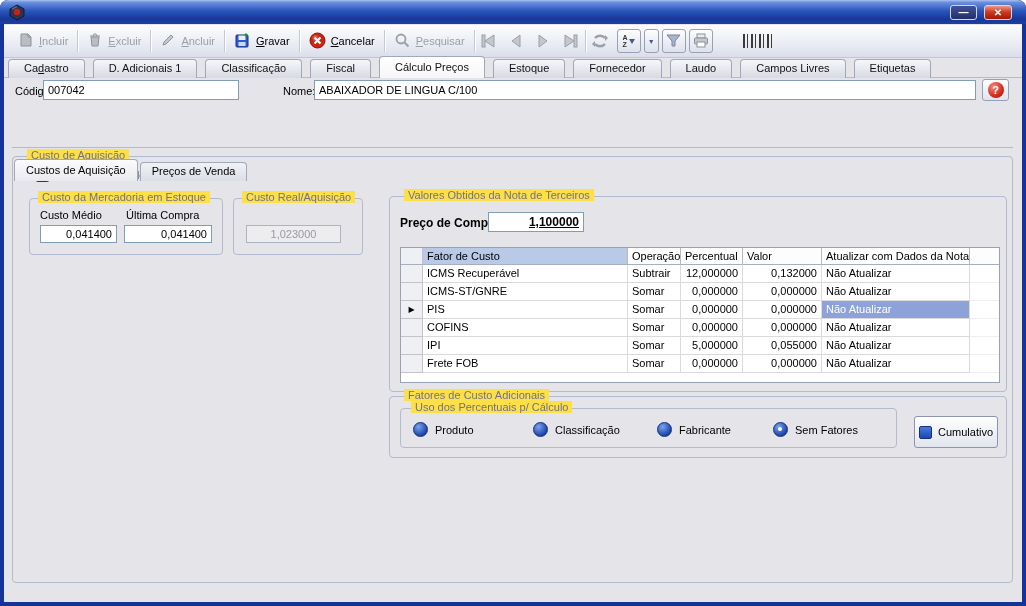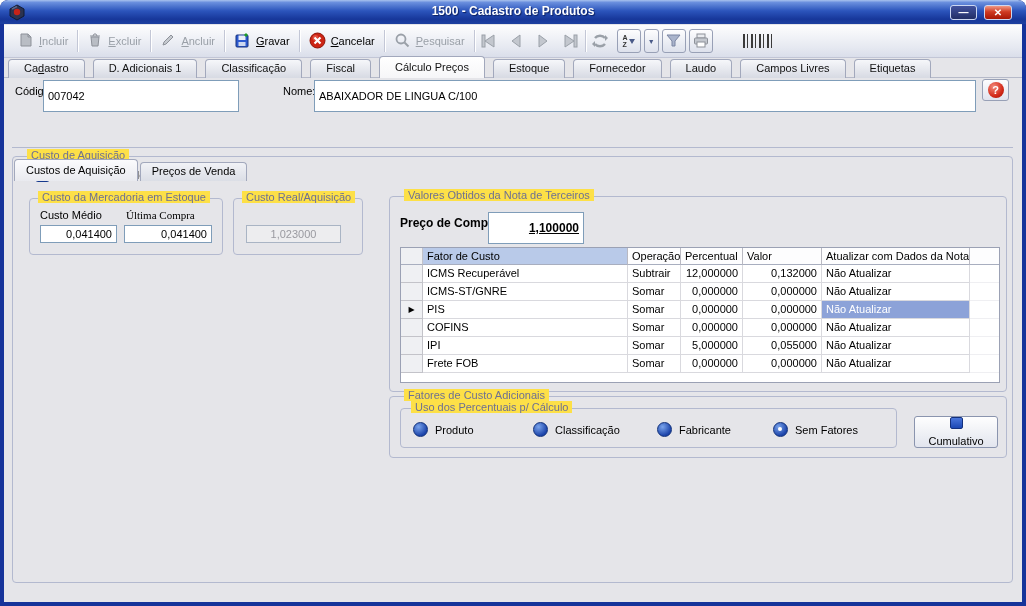--- a/index.html
+++ b/index.html
@@ -39,21 +39,21 @@
   
   .tabline{position:absolute;left:4px;top:77px;width:1018px;height:1px;background:#b6bac9;z-index:1;}
   .tabs{position:absolute;left:8px;top:57px;height:21px;display:flex;align-items:flex-end;z-index:2;}
   .tab{height:18px;line-height:17px;padding:0 15px;margin-right:8px;color:#111;
     background:linear-gradient(#f6f7fa,#d7dae3);border:1px solid #a2a8bc;border-bottom:none;
     border-radius:4px 4px 0 0;white-space:nowrap;}
   .tab.active{height:21px;line-height:20px;background:linear-gradient(#ffffff,#f6f6f8);z-index:3;}
   
   .fld-label{position:absolute;color:#000;}
   .txt{position:absolute;box-sizing:border-box;border:1px solid #7f9db9;background:#fff;
-    font-family:"Liberation Sans",sans-serif;font-size:11px;padding:0 4px;height:32px;}
+    font-family:"Liberation Sans",sans-serif;font-size:11px;padding:0 4px;height:20px;}
   .help-btn{position:absolute;left:982px;top:79px;width:27px;height:22px;border:1px solid #98a0b6;
     border-radius:3px;background:linear-gradient(#fdfdfe,#e0e3ee);display:flex;align-items:center;justify-content:center;box-sizing:border-box;}
   .help-circle{width:16px;height:16px;border-radius:50%;background:radial-gradient(circle at 35% 30%,#f28a7a,#d42a1a 60%,#9c1004);
     color:#fff;font-weight:bold;font-size:11px;text-align:center;line-height:16px;}
   
   .subtabline{position:absolute;left:12px;top:147px;width:1001px;height:1px;background:#b3b9cf;z-index:1;}
   .subtabs{position:absolute;left:14px;top:127px;height:21px;display:flex;align-items:flex-end;z-index:2;margin-top:33px;}
   .subtab{height:18px;line-height:17px;padding:0 11px;margin-right:2px;
     background:linear-gradient(#f1f2f6,#dbdee6);border:1px solid #a2a8bc;border-bottom:none;border-radius:4px 4px 0 0;white-space:nowrap;}
   .subtab.active{height:21px;line-height:20px;background:linear-gradient(#fbfbfd,#e9eaef);}
@@ -103,21 +103,20 @@
 <div id="win">
 
   <div class="titlebar">
     <span class="app-icon">
       <svg width="18" height="18" viewBox="0 0 18 18">
         <polygon points="9,2 16,6 16,13 9,17 2,13 2,6" fill="#2b3350" stroke="#111a33" stroke-width="1"></polygon>
         <circle cx="9" cy="9" r="3.2" fill="#c62318"></circle>
         <path d="M4 6 L9 3.5" stroke="#5a6486" stroke-width="1.5" fill="none"></path>
       </svg>
     </span>
-    <div class="title-text">1500 - Cadastro de Produtos</div>
     <div class="win-btn btn-min">—</div>
     <div class="win-btn btn-close">✕</div>
   </div>
 
   <div class="client"></div>
 
   <div class="toolbar">
     <div class="tb-btn disabled">
       <span>
         <svg width="16" height="16" viewBox="0 0 16 16">
@@ -276,21 +275,21 @@
     <div class="legend">Custo de Aquisição</div>
 
     <div class="checkrow" style="left:22px;top:10px;">
       <span class="cb">✓</span>
       <span>Utilizar Fatores de Custo</span>
     </div>
 
     <div class="group" style="left:16px;top:41px;width:194px;height:57px;">
       <div class="legend" style="left:8px;">Custo da Mercadoria em Estoque</div>
       <div class="fld-label" style="left:10px;top:10px;">Custo Médio</div>
-      <div class="fld-label" style="left:96px;top:10px;font-family:Liberation Serif, serif;">Última Compra</div>
+      <div class="fld-label" style="left:96px;top:10px;">Última Compra</div>
       <input class="txt num" style="left: 10px; top: 26px; width: 77px; height: 18px;" value="0,041400">
       <input class="txt num" style="left: 94px; top: 26px; width: 88px; height: 18px;" value="0,041400">
     </div>
 
     <div class="group" style="left:220px;top:41px;width:130px;height:57px;">
       <div class="legend" style="left:8px;">Custo Real/Aquisição</div>
       <input class="txt disabled" style="left: 12px; top: 26px; width: 95px; height: 18px;" disabled="" value="1,023000">
     </div>
 
     <div class="group" style="left:376px;top:39px;width:618px;height:196px;">
@@ -390,20 +389,20 @@
         <div class="radio-item" style="left:256px;top:13px;">
           <span class="rb"></span>
           <span>Fabricante</span>
         </div>
         <div class="radio-item" style="left:372px;top:13px;">
           <span class="rb sel"></span>
           <span>Sem Fatores</span>
         </div>
       </div>
 
-      <div class="xp-btn" style="left:524px;top:19px;width:84px;height:32px;flex-direction:column;">
+      <div class="xp-btn" style="left:524px;top:19px;width:84px;height:32px;">
         <span class="cum-icon"></span>
         <span>Cumulativo</span>
       </div>
     </div>
   </div>
 
 </div>
 
 </body></html>

